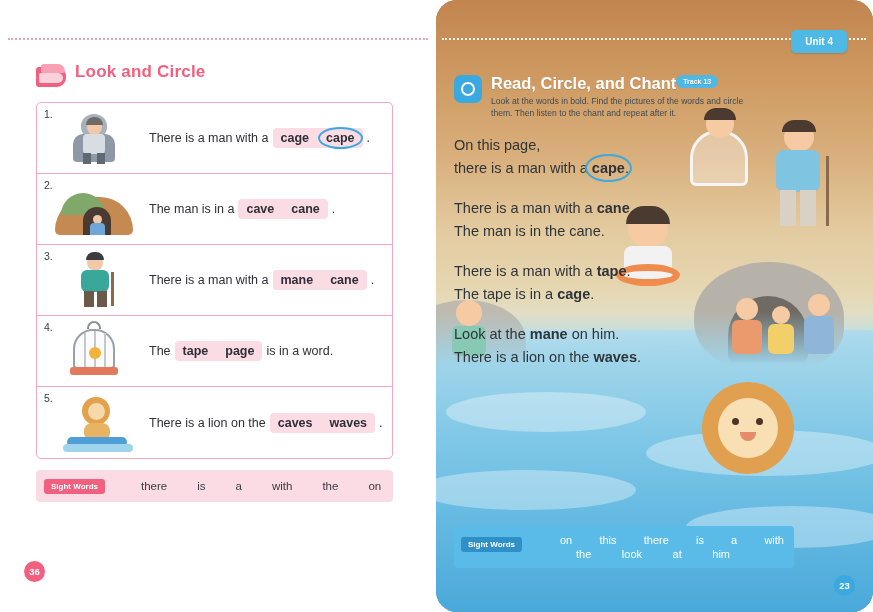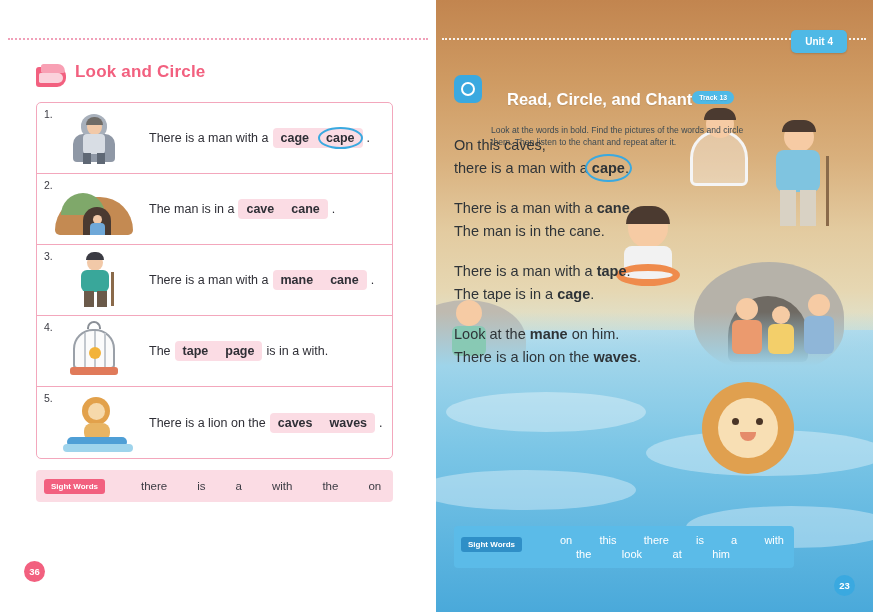--- a/index.html
+++ b/index.html
@@ -89,20 +89,21 @@
   .page-num-left {
     position: absolute; left: 24px; bottom: 30px; width: 21px; height: 21px;
     border-radius: 50%; background: #f2607f; color: #fff; font-size: 9.5px;
     display: flex; align-items: center; justify-content: center; font-weight: bold;
   }
 
   
   .page-right {
     width: 437px; height: 612px; position: relative; overflow: hidden;
     background: #c98a56;
+    border-radius: 21px;
   }
   .rp-bg {
     position: absolute; inset: 0;
     background:
       radial-gradient(ellipse 300px 120px at 80% 8%, #d9a36e 0%, rgba(217,163,110,0) 70%),
       linear-gradient(175deg, #c48a5a 0%, #caa072 18%, #d8c49a 30%, #dfd3ae 38%, #cfe8ef 48%, #a9d8ec 62%, #7cc6e6 78%, #5ab4e0 100%);
   }
   .ground {
     position: absolute; left: 0; right: 0; top: 0; height: 330px;
     background: linear-gradient(180deg, #c2854f 0%, #cf9b63 25%, #d9b07d 48%, #e3cba0 70%, #e6d7b2 88%, #dfe3d0 100%);
@@ -127,21 +128,21 @@
     box-shadow: 0 1px 2px rgba(0,0,0,.15);
   }
   .r-head { position: absolute; top: 74px; left: 18px; display: flex; gap: 9px; align-items: flex-start; }
   .r-icon {
     width: 28px; height: 28px; border-radius: 7px; background: #3aa9e0;
     display: flex; align-items: center; justify-content: center; flex: 0 0 auto;
     margin-top: 1px;
   }
   .r-icon .eye { width: 14px; height: 14px; border-radius: 50%; border: 2.5px solid #fff; }
   .r-title {
-    color: #ffffff; font-size: 16.5px; font-weight: bold; margin: 16px;
+    color: #ffffff; font-size: 16.5px; font-weight: bold; margin: 0;
     text-shadow: 0 1px 1px rgba(0,0,0,.12); display: flex; align-items: center; 
   }
   .track-badge {
     background: #4fb9e6; color: #fff; font-size: 7px; font-weight: bold;
     border-radius: 9px; padding: 3px 7px; position: relative; top: -2px;
   }
   .r-sub { color: #3d4a52; font-size: 8.6px; line-height: 11.5px; margin-top: 3px; max-width: 255px; }
 
   .chant { position: absolute; top: 134px; left: 18px; width: 260px; }
   .chant p { margin: 0 0 0 0; font-size: 14.5px; color: #2f3438; line-height: 22.5px; }
@@ -269,21 +270,21 @@
             <div class="sh" style="left:67px;top:16px;width:1.5px;height:34px;background:#c3c8ce;"></div>
             <div class="sh" style="left:33px;top:50px;width:48px;height:8px;background:#e07a5a;border-radius:3px;"></div>
             <div class="sh circ" style="left:52px;top:30px;width:12px;height:12px;background:#f2b33a;"></div>
           </div>
           <div class="qtext">
             <span>The</span>
             <span class="choice">
               <span>tape</span>
               <span>page</span>
             </span>
-            <span>is in a with.</span>
+            <span>is in a word.</span>
           </div>
         </div>
 
         <div class="qrow">
           <div class="qnum">5.</div>
           <div class="art">
             <div class="sh circ" style="left:45px;top:8px;width:28px;height:28px;background:#e2a14b;"></div>
             <div class="sh circ" style="left:51px;top:14px;width:17px;height:17px;background:#f6d9ab;"></div>
             <div class="sh" style="left:47px;top:34px;width:26px;height:18px;background:#e8b463;border-radius:8px;"></div>
             <div class="sh" style="left:30px;top:48px;width:60px;height:10px;background:#4f9fd6;border-radius:18px;"></div>
@@ -381,21 +382,21 @@
       <div>
         <div class="r-title">
           <span>Read, Circle, and Chant</span>
           <span class="track-badge">Track 13</span>
         </div>
         <div class="r-sub">Look at the words in bold. Find the pictures of the words and circle them. Then listen to the chant and repeat after it.</div>
       </div>
     </div>
 
     <div class="chant">
-      <p><span>On this caves,</span></p>
+      <p><span>On this page,</span></p>
       <p><span>there is a man with a </span><span class="ring">cape</span><span>.</span></p>
       <div class="gap"></div>
       <p><span>There is a man with a </span><span class="bold">cane</span><span>.</span></p>
       <p><span>The man is in the cane.</span></p>
       <div class="gap"></div>
       <p><span>There is a man with a </span><span class="bold">tape</span><span>.</span></p>
       <p><span>The tape is in a </span><span class="bold">cage</span><span>.</span></p>
       <div class="gap"></div>
       <p><span>Look at the </span><span class="bold">mane</span><span> on him.</span></p>
       <p><span>There is a lion on the </span><span class="bold">waves</span><span>.</span></p>

